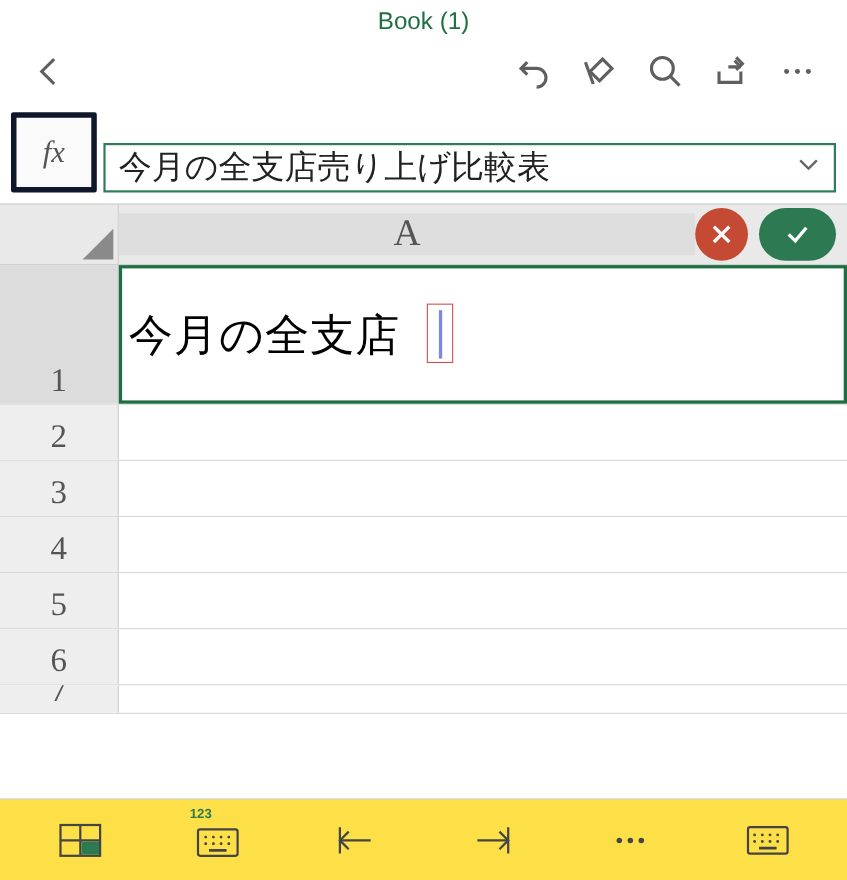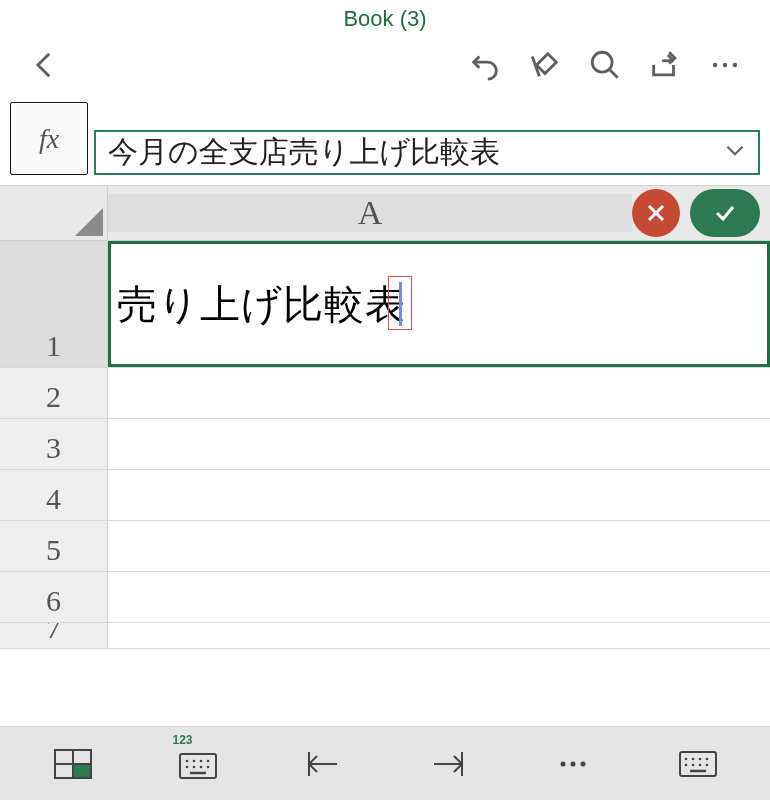--- a/index.html
+++ b/index.html
@@ -10,21 +10,21 @@
   .titlebar span { font-size: 22px; color: #1f6f43; font-weight: 500; }
 
   
   .toolbar { display: flex; align-items: center; height: 62px; padding: 0 20px; gap: 10px; }
   .toolbar .spacer { flex: 1; }
   .tbtn { width: 50px; height: 50px; display: flex; align-items: center; justify-content: center; color: #5f5f5f; cursor: pointer; }
   .tbtn svg { width: 34px; height: 34px; stroke: #5f5f5f; fill: none; stroke-width: 2; }
 
   
   .formulabar { display: flex; align-items: stretch; gap: 6px; padding: 6px 10px 10px 10px; }
-  .fxlabel { width: 78px; border: 1px solid #0f172a; display: flex; align-items: center; justify-content: center; font-family: "Times New Roman", serif; font-style: italic; font-size: 28px; color: #555; background: #fafafa; border-radius: 2px; }
+  .fxlabel { width: 78px; border: 5px solid #0f172a; display: flex; align-items: center; justify-content: center; font-family: "Times New Roman", serif; font-style: italic; font-size: 28px; color: #555; background: #fafafa; border-radius: 2px; }
   .fxinput { flex: 1; border: 2px solid #2e7d59; display: flex; align-items: center; padding: 0 12px; font-size: 30px; color: #222; font-family: "Yu Mincho","MS Mincho",serif; position: relative; margin-top: 28px; }
   .fxinput .chev { position: absolute; right: 10px; top: 50%; transform: translateY(-50%); }
   .fxinput .chev svg { width: 26px; height: 26px; stroke: #666; fill: none; stroke-width: 2; }
 
   
   .colhdr { display: flex; height: 56px; background: #e9e9e9; border-top: 1px solid #cfcfcf; border-bottom: 1px solid #cfcfcf; align-items: center; }
   .selall { width: 108px; height: 100%; display: flex; align-items: flex-end; justify-content: flex-end; padding: 4px; border-right: 1px solid #cfcfcf; }
   .selall-tri { width: 0; height: 0; border-left: 28px solid transparent; border-bottom: 28px solid #8a8a8a; }
   .colA { flex: 1; display: flex; align-items: center; justify-content: center; font-size: 34px; color: #555; font-family: "Times New Roman", serif; background: #dedede; }
   .circbtn { width: 48px; height: 48px; border-radius: 50%; display: flex; align-items: center; justify-content: center; margin-right: 10px; cursor: pointer; }
@@ -53,35 +53,35 @@
   }
   .caret-line {
     position: absolute; width: 3px; height: 44px; background: #7a8bd8;
     top: 5px; left: 10px;
   }
 
   
   .bottombar {
     position: absolute; bottom: 0; left: 0; right: 0; height: 74px;
     display: flex; align-items: center; justify-content: space-around;
-    border-top: 1px solid #d0d0d0; background: #e5e5e5;
+    border-top: 1px solid #d0d0d0; background: #fde047;
     padding: 0 10px;
     text-align: center;
   }
   .bbtn { width: 58px; height: 50px; display: flex; align-items: center; justify-content: center; cursor: pointer; color: #444; }
   .bbtn svg { width: 40px; height: 36px; }
 
   .kb123 { position: relative; }
   .kb123 .sup { position: absolute; top: -6px; left: 4px; font-size: 12px; color: #2d7a52; font-weight: bold; }
 </style>
 </head>
 <body>
 
 <div class="titlebar">
-  <span>Book (3)</span>
+  <span>Book (1)</span>
 </div>
 
 <div class="toolbar">
   <div class="tbtn">
     <svg viewBox="0 0 24 24">
         <polyline points="15 4 7 12 15 20"></polyline>
       </svg>
   </div>
   <div class="spacer"></div>
   <div class="tbtn">
@@ -147,21 +147,21 @@
         <polyline points="4 12 10 18 20 6"></polyline>
       </svg>
   </div>
 </div>
 
 <div class="grid">
 
   <div class="row row1">
     <div class="rowhdr">1</div>
     <div class="cell-edit">
-      <span>売り上げ比較表</span>
+      <span>今月の全支店</span>
       <div class="caret-box">
         <div class="caret-line"></div>
       </div>
     </div>
   </div>
 
   <div class="row">
     <div class="rowhdr">2</div>
     <div class="cell"></div>
   </div>

